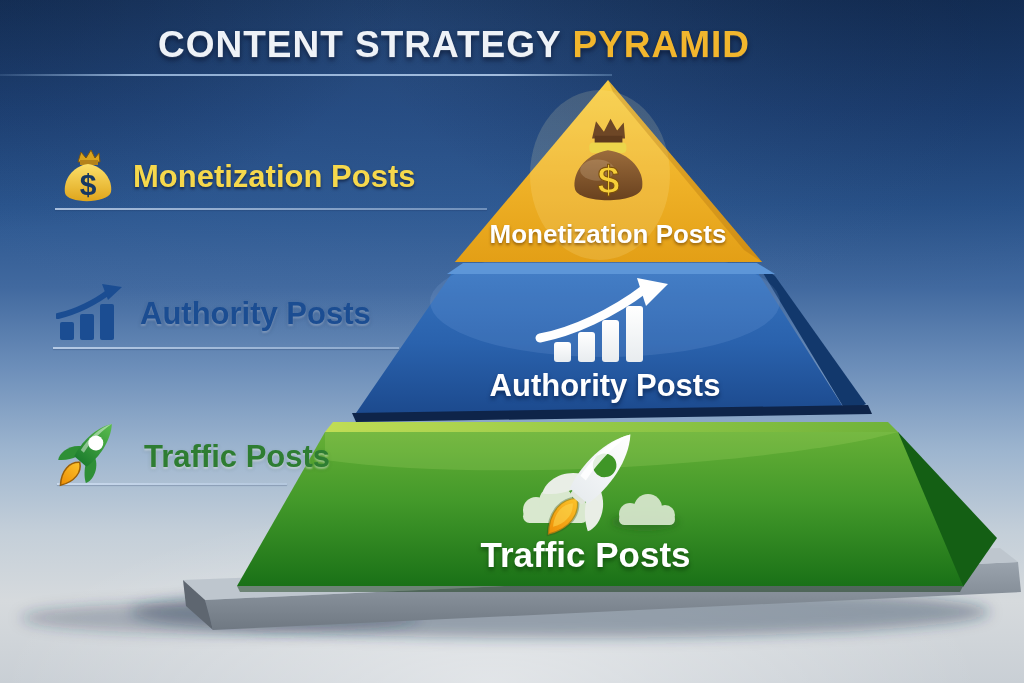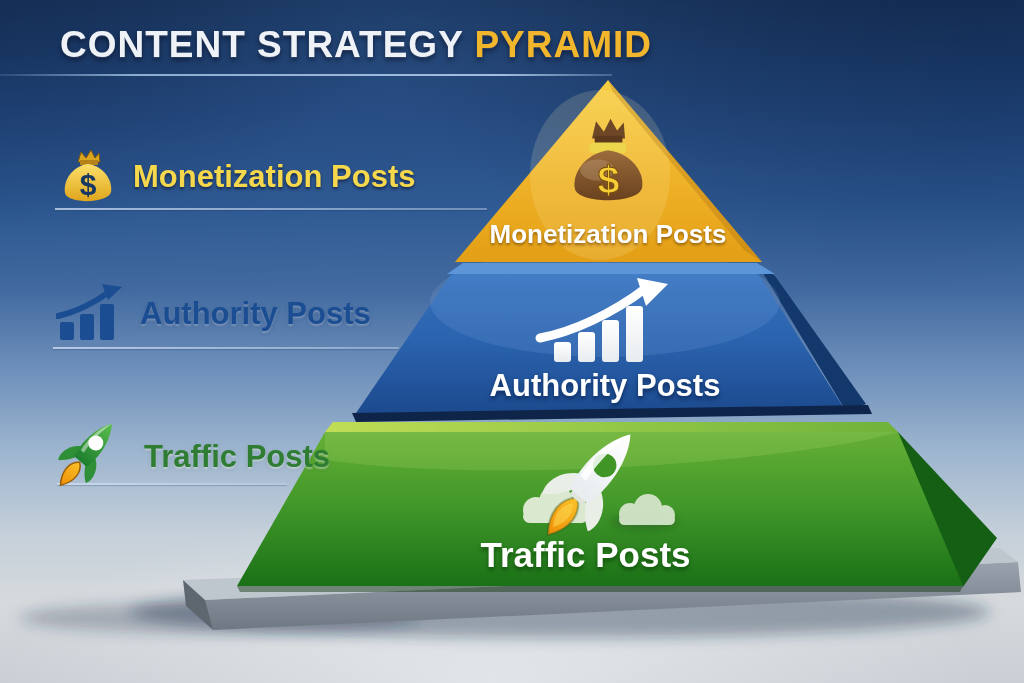--- a/index.html
+++ b/index.html
@@ -22,21 +22,21 @@
   }
   .bg-vignette{
     position:absolute;inset:0;
     background:
       radial-gradient(ellipse 900px 600px at 85% -10%, rgba(8,20,45,0.35), rgba(0,0,0,0) 60%),
       radial-gradient(ellipse 700px 500px at 0% -10%, rgba(8,20,45,0.35), rgba(0,0,0,0) 60%);
   }
 
   
   .title{
-    position:absolute;left:60px;top:24px;width:690px;text-align:left;
+    position:absolute;left:60px;top:24px;width:690px;text-align:right;
     font-size:37px;font-weight:bold;letter-spacing:1px;color:#eef2f7;
     text-shadow:0 3px 5px rgba(0,5,25,0.55), 0 1px 0 rgba(255,255,255,0.15);
     white-space:nowrap;
   }
   .title .accent{color:#f2b62d;}
   .title-rule{
     position:absolute;left:0;top:74px;width:612px;height:2px;
     background:linear-gradient(90deg, rgba(140,175,215,0.15), rgba(170,200,235,0.8) 22%, rgba(185,210,240,0.85) 82%, rgba(130,170,210,0.35));
   }
 

